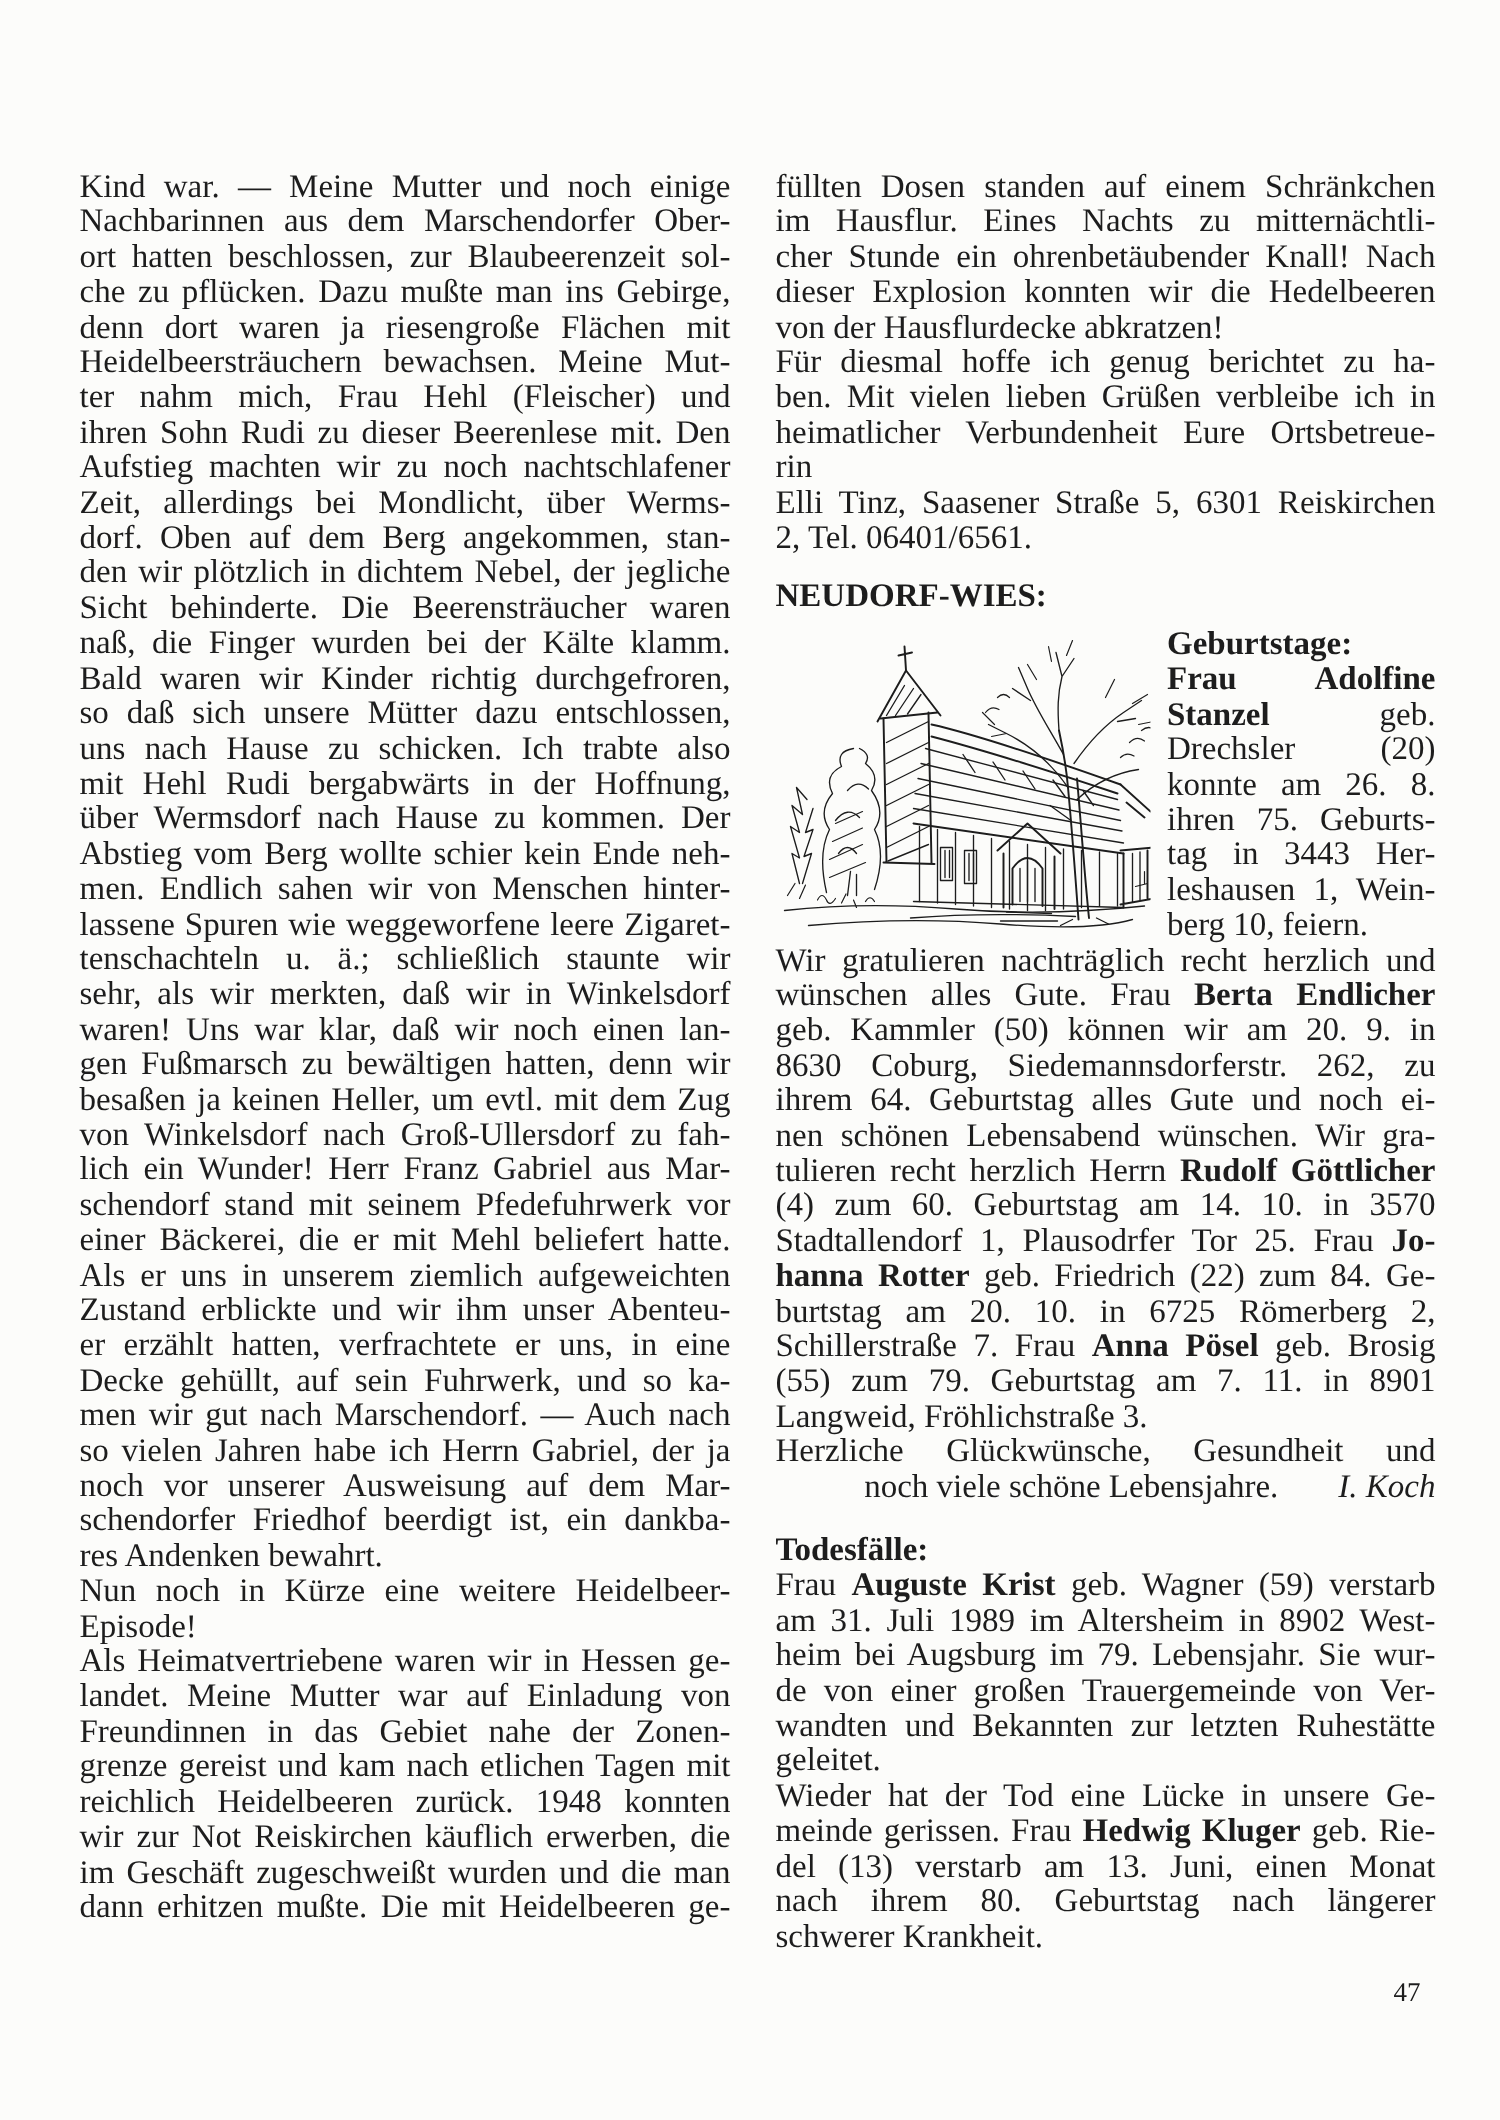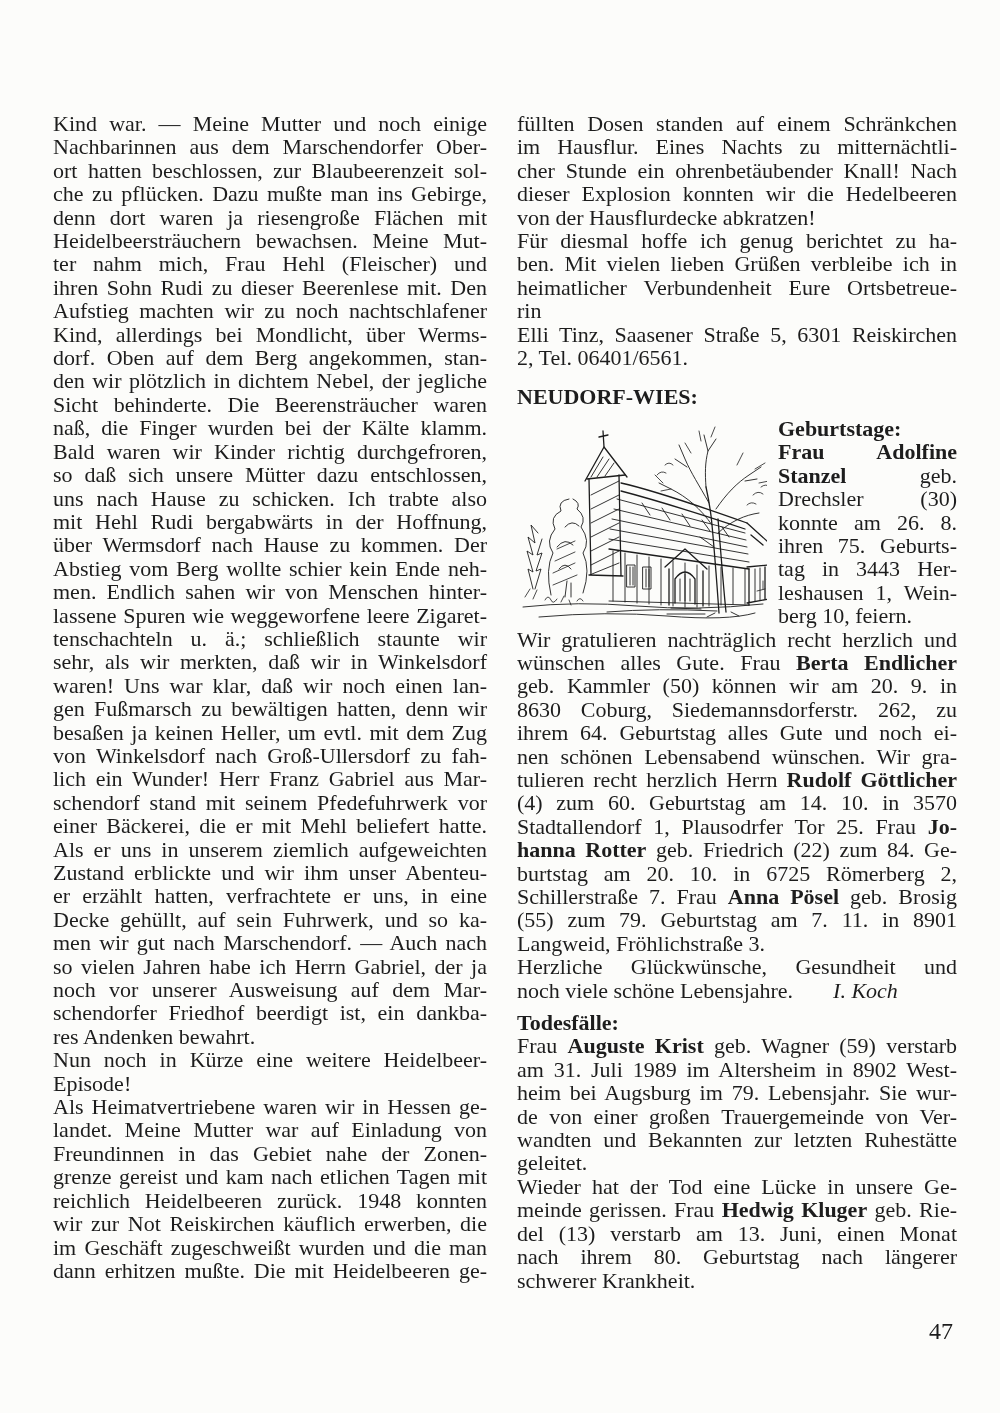--- a/index.html
+++ b/index.html
@@ -22,24 +22,24 @@
   b{font-weight:bold;}
   i{margin-left:40px;}
   .heading{font-weight:bold;}
   #neudorf-heading{margin-top:16px;}
   #geb-section{margin-top:8px;}
   #geb-section::after{content:"";display:block;clear:both;}
   #church-figure{
     float:left;width:250px;height:206px;margin:2px 11px 0 0;
   }
   #congrats{clear:left;}
-  .koch-line{display:flex;justify-content:flex-start;}
-  #todes-heading{margin-top:9px;}
+  .koch-line{display:flex;justify-content:flex-end;}
+  #todes-heading{margin-top:19px;}
   #page-number{
-    position:absolute;left:929px;top:1318px;font-size:24px;
+    position:absolute;left:929px;top:1318px;font-size:18px;
   }
   svg .sk{stroke:#1d1d1d;fill:none;stroke-linecap:round;stroke-linejoin:round;}
   svg .w13{stroke-width:1.3;}
   svg .w09{stroke-width:0.9;}
   svg .w08{stroke-width:0.8;}
 </style>
 </head>
 <body>
 
 <div>
@@ -47,21 +47,21 @@
   <div id="left-col" class="col">
       <div class="ln">Kind war. — Meine Mutter und noch einige</div>
       <div class="ln">Nachbarinnen aus dem Marschendorfer Ober-</div>
       <div class="ln">ort hatten beschlossen, zur Blaubeerenzeit sol-</div>
       <div class="ln">che zu pflücken. Dazu mußte man ins Gebirge,</div>
       <div class="ln">denn dort waren ja riesengroße Flächen mit</div>
       <div class="ln">Heidelbeersträuchern bewachsen. Meine Mut-</div>
       <div class="ln">ter nahm mich, Frau Hehl (Fleischer) und</div>
       <div class="ln">ihren Sohn Rudi zu dieser Beerenlese mit. Den</div>
       <div class="ln">Aufstieg machten wir zu noch nachtschlafener</div>
-      <div class="ln">Kind, allerdings bei Mondlicht, über Werms-</div>
+      <div class="ln">Zeit, allerdings bei Mondlicht, über Werms-</div>
       <div class="ln">dorf. Oben auf dem Berg angekommen, stan-</div>
       <div class="ln">den wir plötzlich in dichtem Nebel, der jegliche</div>
       <div class="ln">Sicht behinderte. Die Beerensträucher waren</div>
       <div class="ln">naß, die Finger wurden bei der Kälte klamm.</div>
       <div class="ln">Bald waren wir Kinder richtig durchgefroren,</div>
       <div class="ln">so daß sich unsere Mütter dazu entschlossen,</div>
       <div class="ln">uns nach Hause zu schicken. Ich trabte also</div>
       <div class="ln">mit Hehl Rudi bergabwärts in der Hoffnung,</div>
       <div class="ln">über Wermsdorf nach Hause zu kommen. Der</div>
       <div class="ln">Abstieg vom Berg wollte schier kein Ende neh-</div>
@@ -177,21 +177,21 @@
           <path d="M6 188 Q60 182 120 187 T246 185"></path>
           <path d="M22 198 Q90 192 150 197 T238 194"></path>
           <path d="M90 193 Q140 189 200 192"></path>
           <path class="w08" d="M8 178 l5 -8 M16 180 l4 -9 M28 181 q3 -6 6 0 q2 5 6 -1 M44 183 l3 -6 M52 181 l2 5 M60 182 q3 -5 6 0"></path>
           <path class="w08" d="M240 172 l8 -2 M246 162 l0 8"></path>
         </g>
       </svg>
     <div class="ln last"><b>Geburtstage:</b></div>
         <div class="ln"><b>Frau Adolfine</b></div>
         <div class="ln"><b>Stanzel</b> geb.</div>
-        <div class="ln">Drechsler (30)</div>
+        <div class="ln">Drechsler (20)</div>
         <div class="ln">konnte am 26. 8.</div>
         <div class="ln">ihren 75. Geburts-</div>
         <div class="ln">tag in 3443 Her-</div>
         <div class="ln">leshausen 1, Wein-</div>
         <div class="ln last">berg 10, feiern.</div>
       </div>
 
     <div id="congrats">
         <div class="ln">Wir gratulieren nachträglich recht herzlich und</div>
         <div class="ln">wünschen alles Gute. Frau <b>Berta Endlicher</b></div>

